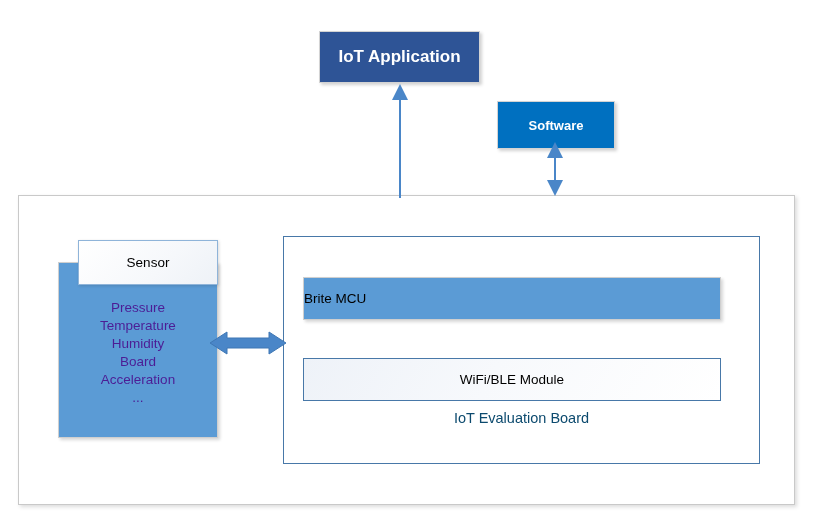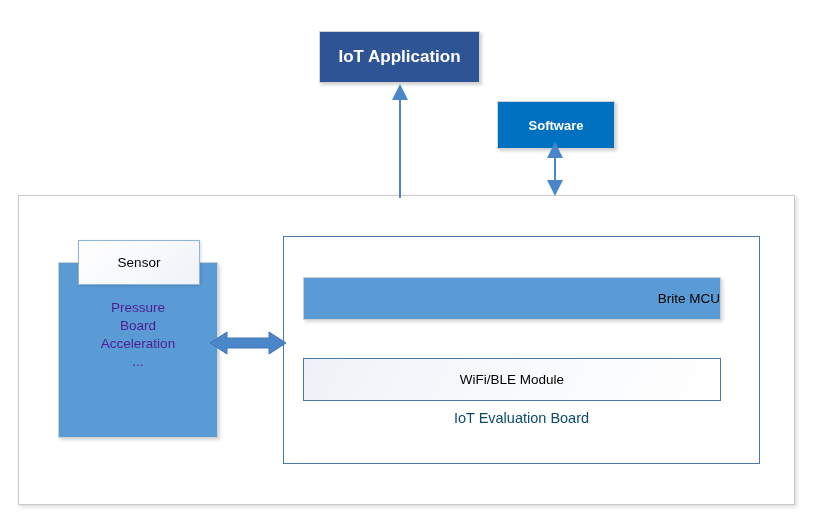--- a/index.html
+++ b/index.html
@@ -89,21 +89,21 @@
     color: #4c1d95;
     font-size: 13.5px;
     line-height: 18px;
   }
   #sensor-properties .prop { display: block; }
 
   #sensor-label-box {
     position: absolute;
     left: 78px;
     top: 240px;
-    width: 122px;
+    width: 140px;
     height: 45px;
     box-sizing: border-box;
     display: flex;
     align-items: center;
     justify-content: center;
     background: linear-gradient(135deg, #ffffff 0%, #f6f8fb 60%, #eef2f7 100%);
     border: 1px solid #8fb4d9;
     color: #000000;
     font-size: 13.5px;
     box-shadow: 1px 1px 3px rgba(0,0,0,0.14);
@@ -123,21 +123,21 @@
 
   #brite-mcu {
     position: absolute;
     left: 303px;
     top: 277px;
     width: 418px;
     height: 43px;
     box-sizing: border-box;
     display: flex;
     align-items: center;
-    justify-content: flex-end;
+    justify-content: flex-start;
     background: #5B9BD5;
     border: 1px solid #cfcfcf;
     color: #000000;
     font-size: 13.5px;
     box-shadow: 2px 2px 3px rgba(0,0,0,0.16);
   }
 
   #wifi-ble-module {
     position: absolute;
     left: 303px;
@@ -185,20 +185,22 @@
 
   <div class="box" id="software">
     <span>Software</span>
   </div>
 
   <div id="system-container"></div>
 
   <div id="sensor-block">
     <div id="sensor-properties">
       <span class="prop">Pressure</span>
+      <span class="prop">Temperature</span>
+      <span class="prop">Humidity</span>
       <span class="prop">Board</span>
       <span class="prop">Acceleration</span>
       <span class="prop">...</span>
     </div>
   </div>
 
   <div id="sensor-label-box">
     <span>Sensor</span>
   </div>
 

